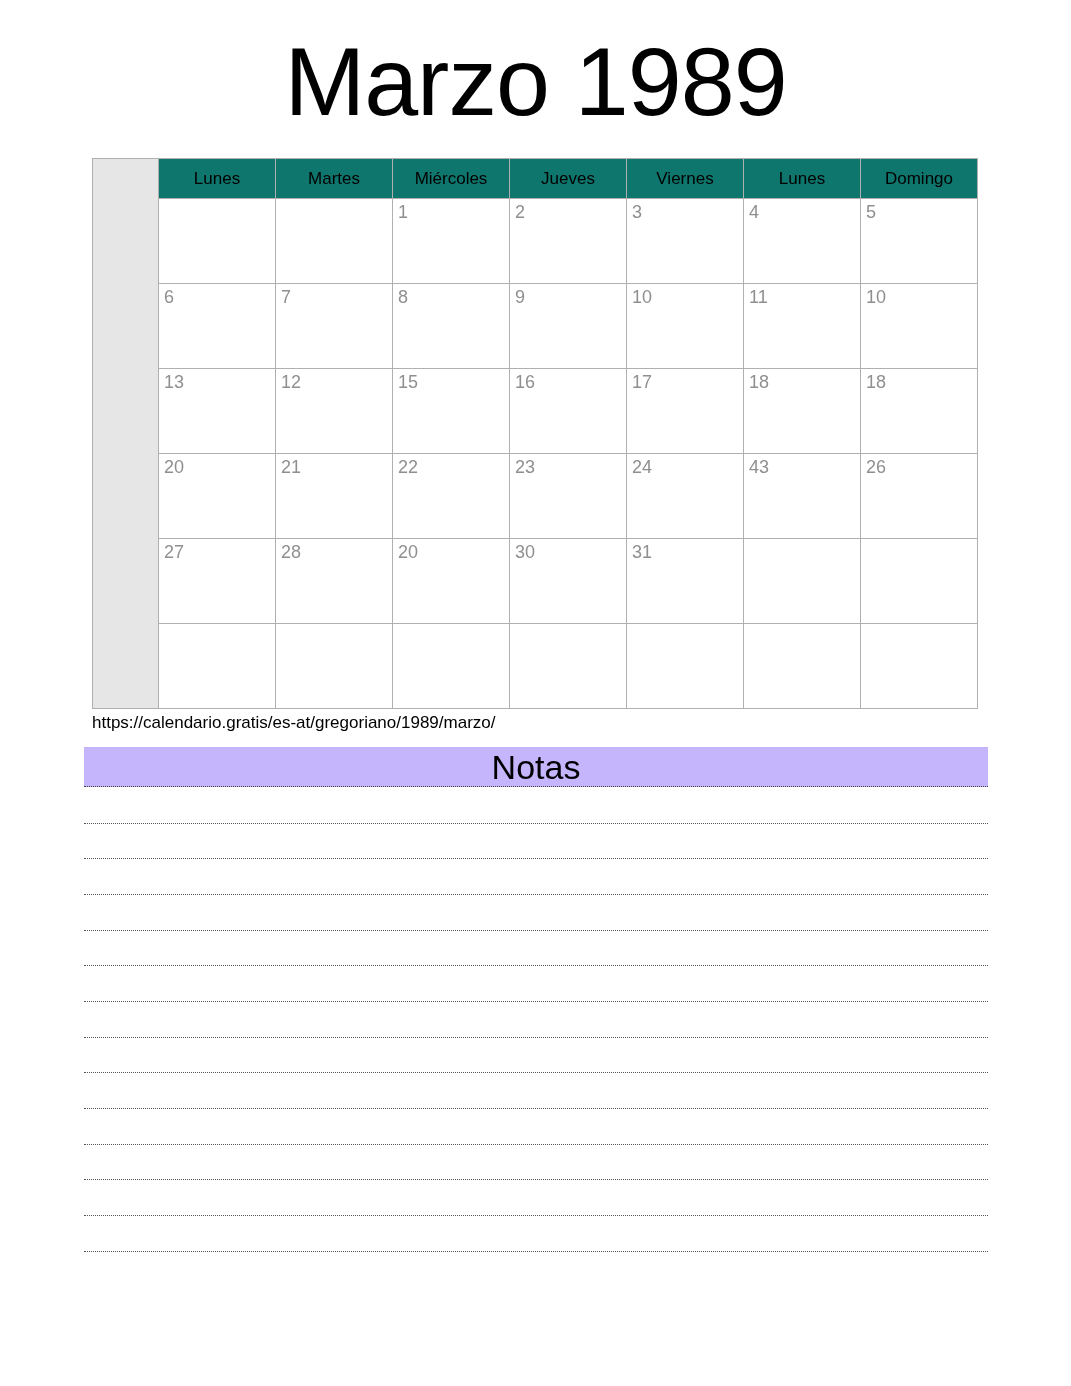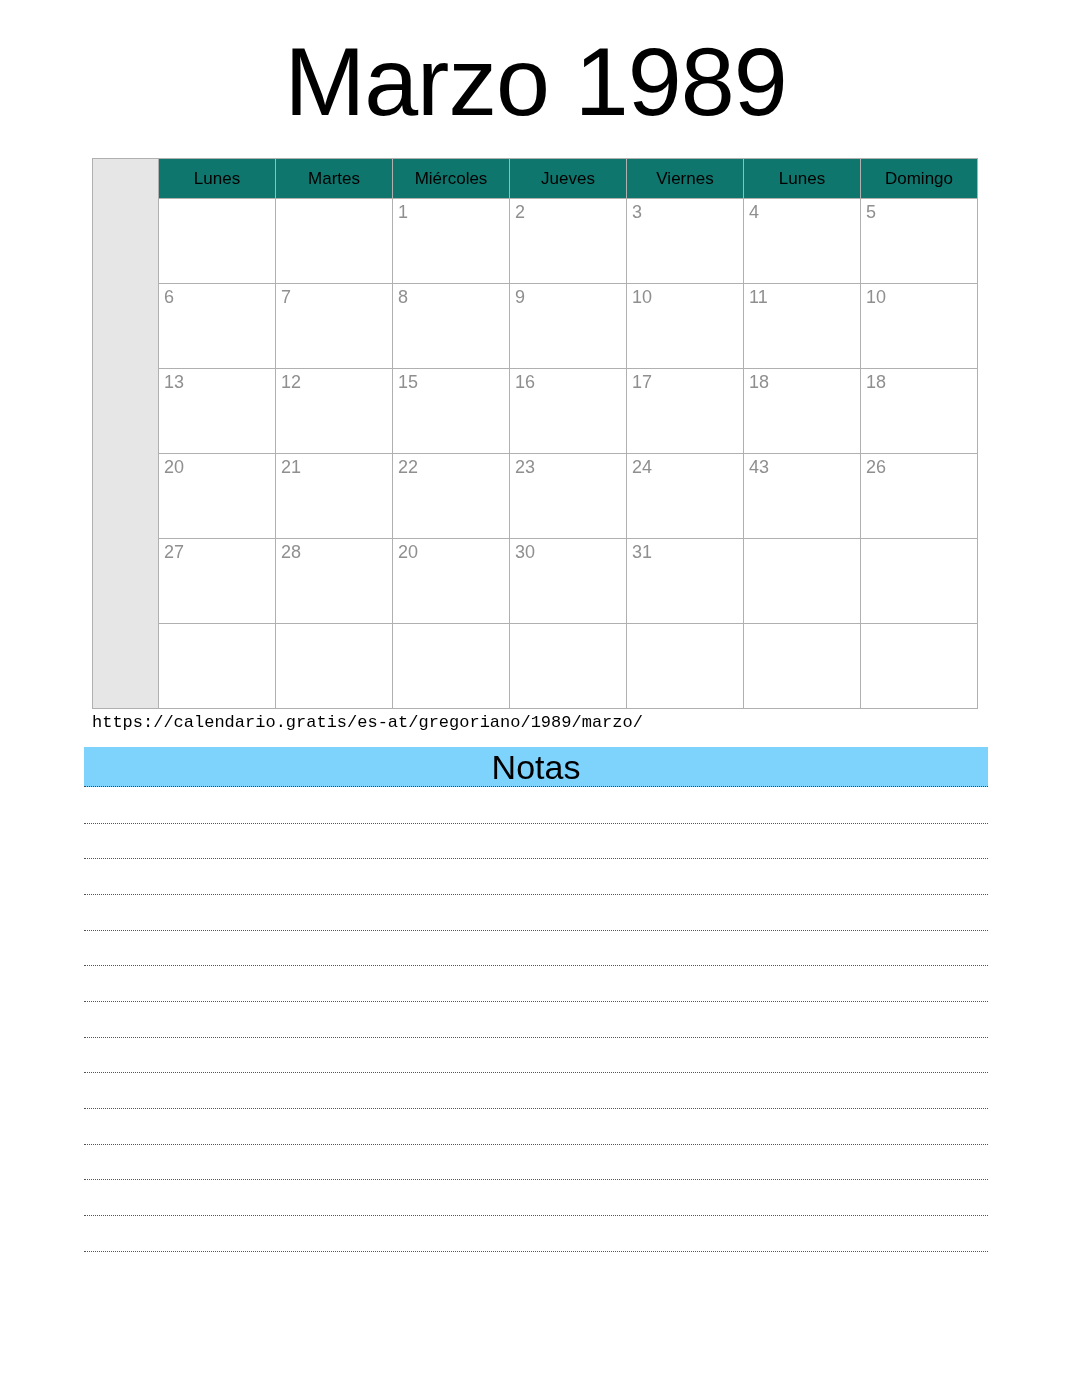--- a/index.html
+++ b/index.html
@@ -62,29 +62,28 @@
     line-height: 20px;
   }
 
   
   .source-url {
     position: absolute;
     left: 92px; top: 712px;
     font-size: 17px;
     line-height: 22px;
     color: #000;
-    font-family: Liberation Mono, monospace;
   }
 
   
   .notes-header {
     position: absolute;
     left: 84px; top: 747px;
     width: 904px; height: 40px;
-    background: #7dd3fc;
+    background: #c4b5fd;
     border-bottom: 1px dotted #444;
     text-align: center;
     font-size: 34px;
     line-height: 40px;
     color: #000;
   }
   .notes-lines {
     position: absolute;
     left: 84px; top: 788px;
     width: 904px;

